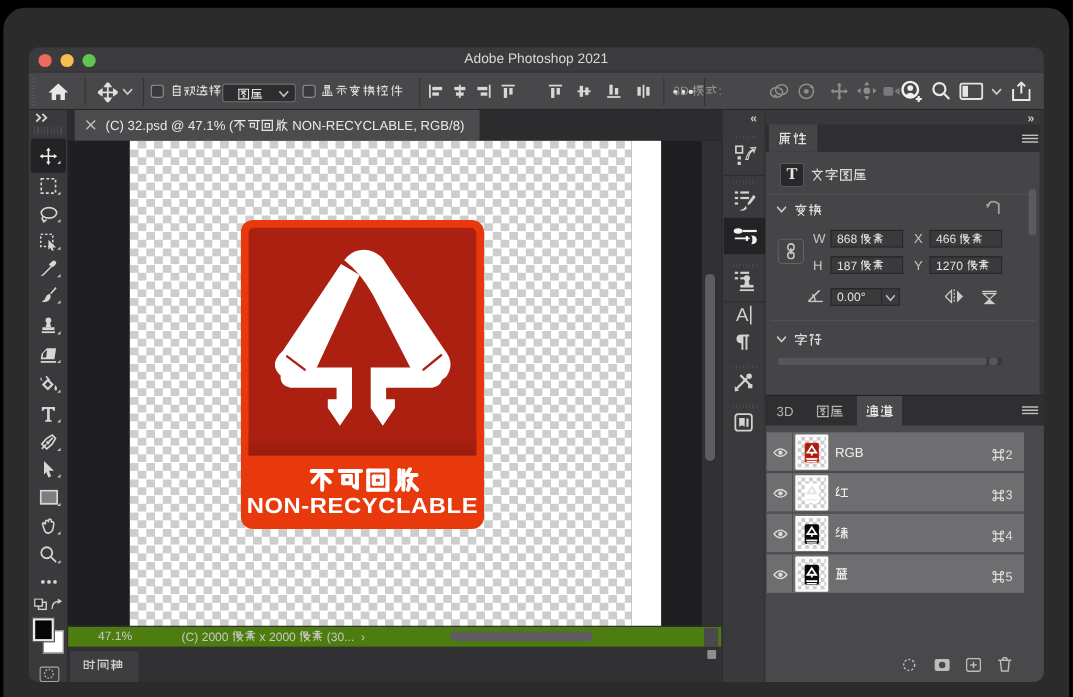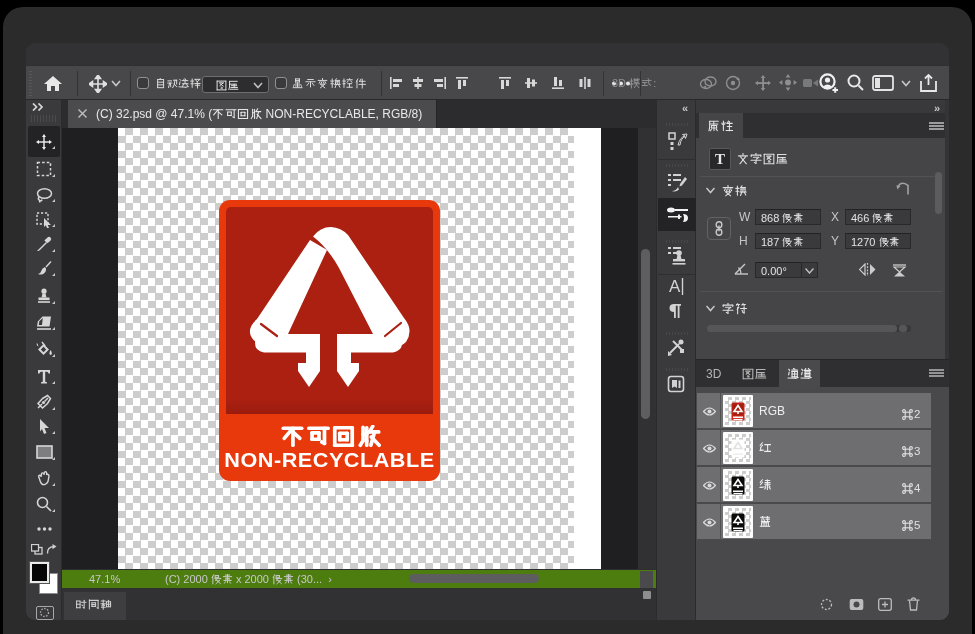--- a/index.html
+++ b/index.html
@@ -2,20 +2,26 @@
 <html><head><meta charset="utf-8"><style>
 *{margin:0;padding:0;box-sizing:border-box}
 html,body{width:975px;height:634px;background:#000;overflow:hidden;
  font-family:"Liberation Sans",sans-serif;position:relative}
 .ab{position:absolute}
 svg{display:block}
 .checker{background-image:conic-gradient(#cdcdcd 25%,#ffffff 0 50%,#cdcdcd 0 75%,#ffffff 0);background-size:15px 15px}
 </style></head><body>
 <div style="position:absolute;left:3px;top:7px;width:969px;height:640px;background:#2b2b2c;border-radius:20px 20px 0 0"></div>
 <div style="position:absolute;left:26px;top:43px;width:923px;height:577px;background:#323234;border-radius:9px;overflow:hidden">
+    <div style="position:absolute;left:0px;top:0px;width:923px;height:22px;background:#3b3b3d">
+      <div style="position:absolute;left:9px;top:5.5px;width:12px;height:12px;background:#ed6a5f;border-radius:50%"></div>
+      <div style="position:absolute;left:29px;top:5.5px;width:12px;height:12px;background:#f5bf4f;border-radius:50%"></div>
+      <div style="position:absolute;left:49px;top:5.5px;width:12px;height:12px;background:#61c454;border-radius:50%"></div>
+      <div style="position:absolute;left:0px;top:3px;width:923px;height:16px;text-align:center;font-size:12.5px;color:#d8d8d8">Adobe Photoshop 2021</div>
+    </div>
     <div style="position:absolute;left:0px;top:22px;width:923px;height:35px;background:#48484a;border-bottom:1px solid #282828;border-top:1px solid #2f2f31">
       <div style="position:absolute;left:3px;top:5px;width:3px;height:25px;background-image:repeating-linear-gradient(0deg,#565658 0 1px,transparent 1px 3px)"></div>
       <div style="position:absolute;left:17px;top:9px;width:20px;height:17px;">
         <svg width="20" height="17" viewBox="0 0 20 17">
           <path d="M10 1 L19 9 L16 9 L16 16 L12 16 L12 11 L8 11 L8 16 L4 16 L4 9 L1 9 Z" fill="#e8e8e8"></path>
         </svg>
       </div>
       <div style="position:absolute;left:51px;top:5px;width:1px;height:25px;background:#333335"></div>
       <div style="position:absolute;left:63px;top:9px;width:18px;height:18px;">
         <svg width="18" height="18" viewBox="0 0 18 18">

